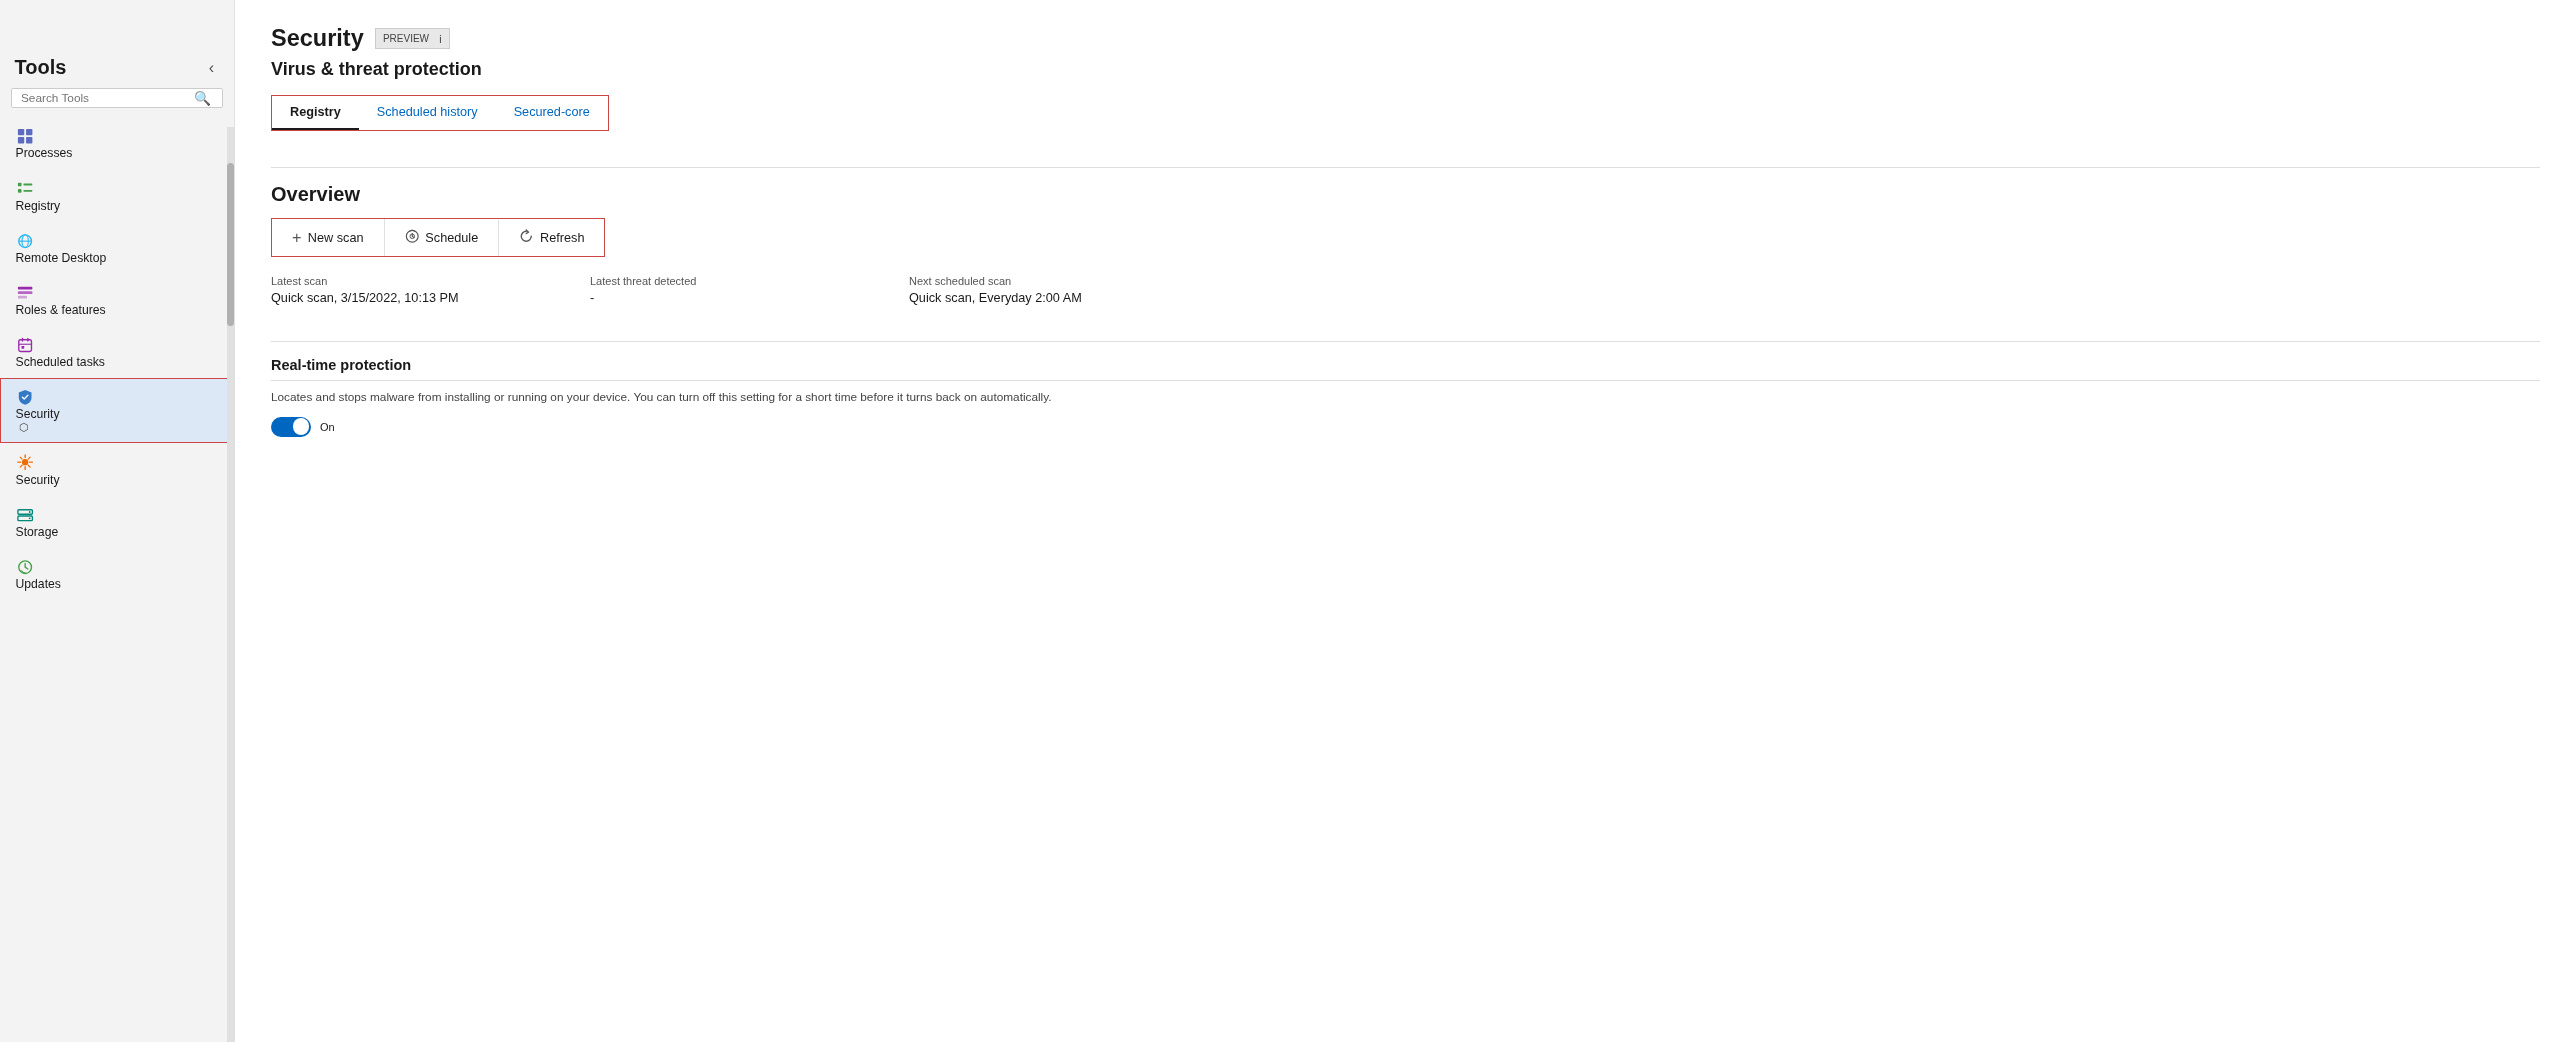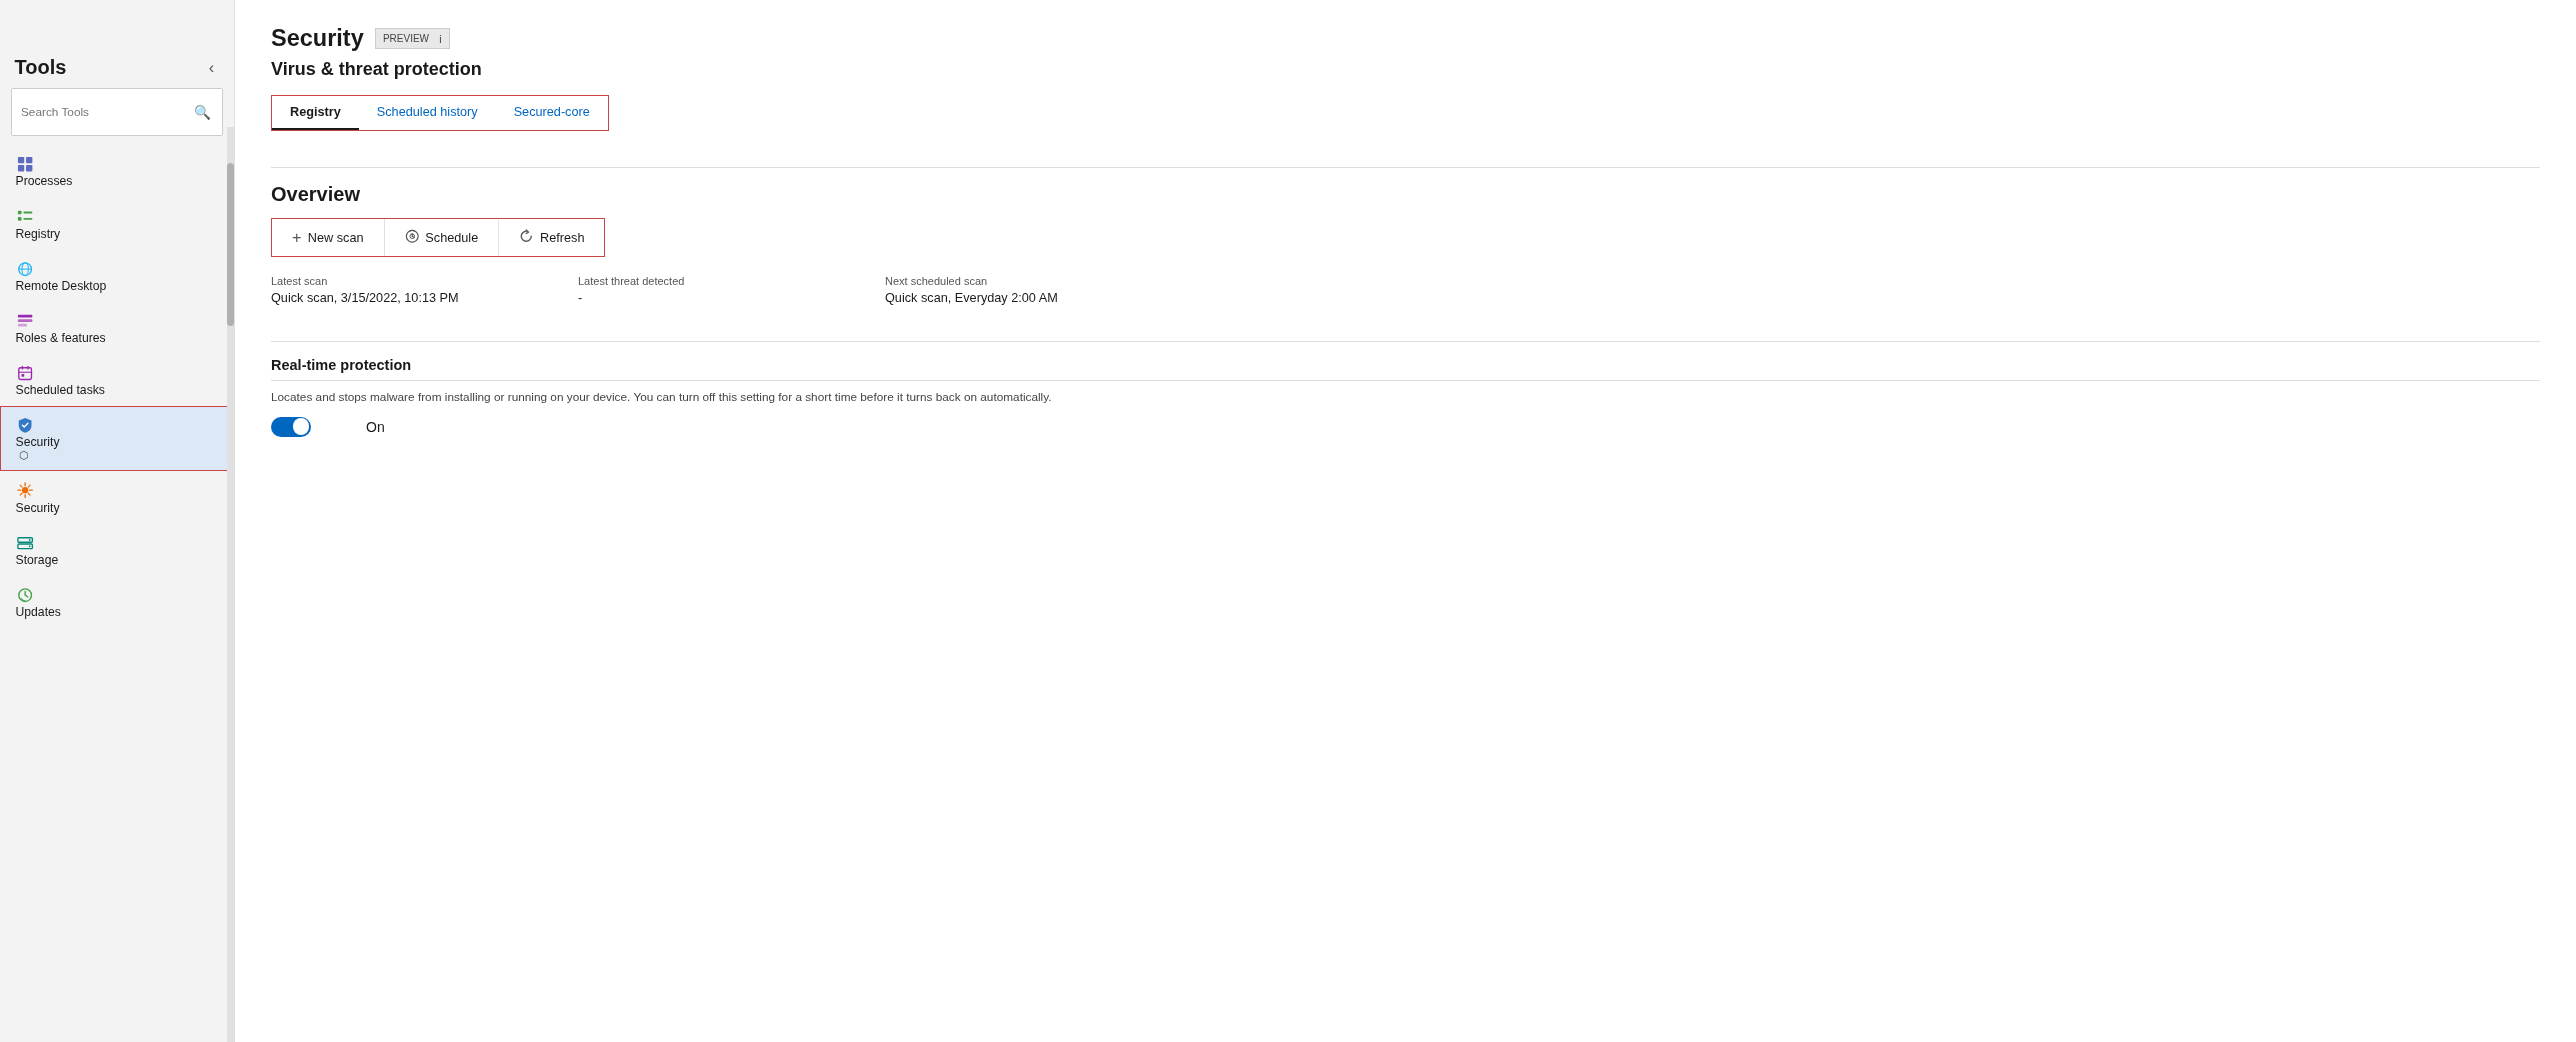--- a/index.html
+++ b/index.html
@@ -43,21 +43,21 @@
       font-size: 16.3px;
       padding: 1.8px 5.4px;
     }
     .search-box {
       margin: 0 11px 9px 11px;
       display: flex;
       align-items: center;
       background: #fff;
       border: 0.9px solid #ccc;
       border-radius: 1.8px;
-      padding: 15px 9px;
+      padding: 1px 9px;
     }
     .search-box input {
       border: none;
       outline: none;
       background: transparent;
       font-size: 11.8px;
       color: #555;
       flex: 1;
     }
     .search-icon-btn {
@@ -219,21 +219,21 @@
     .action-btn:last-child { border-right: none; }
     .action-icon {
       font-size: 14.5px;
       color: #555;
     }
 
     
     .scan-info-grid {
       display: grid;
       grid-template-columns: 307px 307px auto;
-      gap: 0;
+      gap: 12px;
       margin-bottom: 29px;
       padding-bottom: 7.2px;
     }
     .scan-info-cell {}
     .scan-info-label {
       font-size: 11px;
       color: #555;
       margin-bottom: 3.6px;
     }
     .scan-info-value {
@@ -280,23 +280,22 @@
       position: absolute;
       width: 16.3px;
       height: 16.3px;
       background: #fff;
       border-radius: 50%;
       top: 1.8px;
       right: 1.8px;
       transition: right 0.2s;
     }
     .toggle-label {
-      font-size: 14px;
-      color: #1a1a1a;
-      margin-left: 46px;
+      font-size: 11px;
+      color: #1a1a1a;
     }
 
     
     .icon-processes { color: #5c6bc0; }
     .icon-registry { color: #43a047; }
 
     
     .svg-icon { display: inline-flex; align-items: center; justify-content: center; }
   </style>
 </head>

